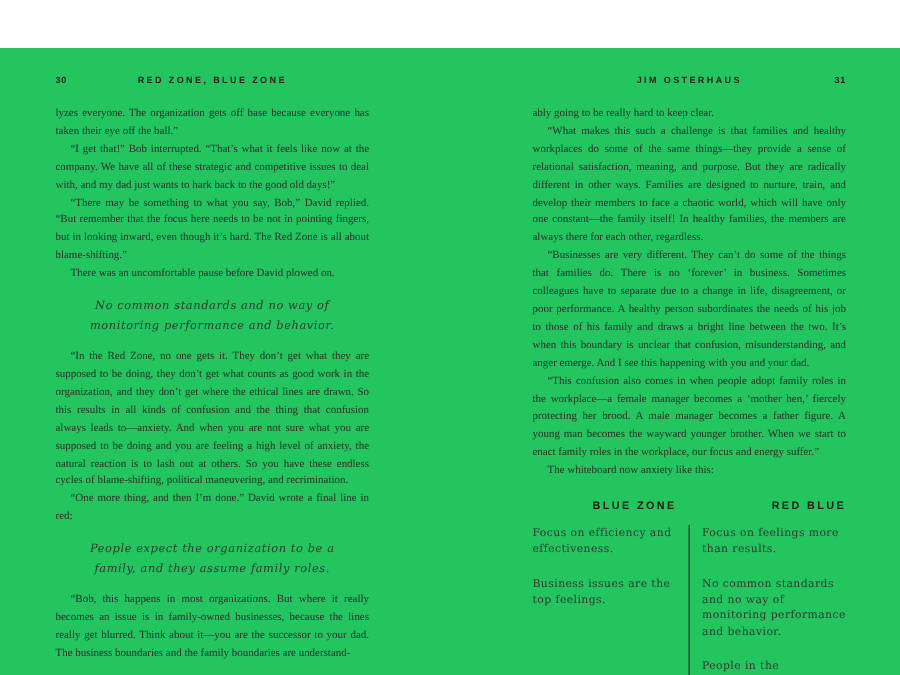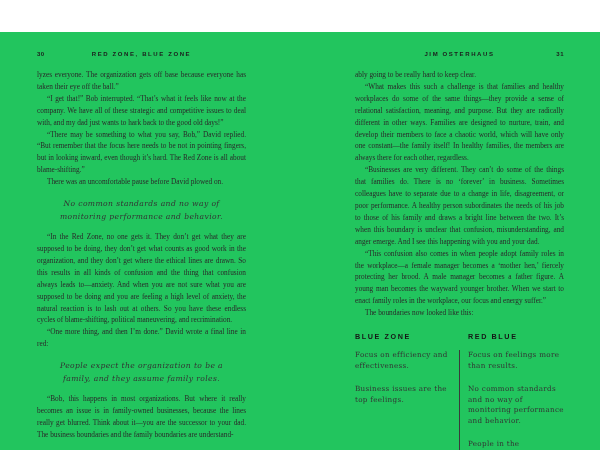--- a/index.html
+++ b/index.html
@@ -67,21 +67,21 @@
   }
 
   .whiteboard { margin-top: 13px; }
   .wb-heads { display: flex; margin-bottom: 9px; }
   .wb-head {
     flex: 1;
     font-family: "Liberation Sans", sans-serif;
     font-weight: bold;
     font-size: 7.2px;
     letter-spacing: 1.6px;
-    text-align: left;
+    text-align: right;
     color: #161616;
     white-space: nowrap;
   }
   .wb-heads .wb-spacer { width: 17px; }
   .wb-body { display: flex; }
   .wb-col { flex: 1; }
   .wb-divider { width: 1px; background: #3a3a3a; margin: 0 8px; }
   .wb-item {
     font-family: "DejaVu Serif", serif;
     font-size: 7.2px;
@@ -121,21 +121,21 @@
     <div class="page-inner">
       <div class="running-head">
         <span>JIM OSTERHAUS</span>
         <span class="page-num page-num-right">31</span>
       </div>
       <div class="body-text">
         <p>ably going to be really hard to keep clear.</p>
         <p class="indent">“What makes this such a challenge is that families and healthy workplaces do some of the same things—they provide a sense of relational satisfaction, meaning, and purpose. But they are radically different in other ways. Families are designed to nurture, train, and develop their members to face a chaotic world, which will have only one constant—the family itself! In healthy families, the members are always there for each other, regardless.</p>
         <p class="indent">“Businesses are very different. They can’t do some of the things that families do. There is no ‘forever’ in business. Sometimes colleagues have to separate due to a change in life, disagreement, or poor performance. A healthy person subordinates the needs of his job to those of his family and draws a bright line between the two. It’s when this boundary is unclear that confusion, misunderstanding, and anger emerge. And I see this happening with you and your dad.</p>
         <p class="indent">“This confusion also comes in when people adopt family roles in the workplace—a female manager becomes a ‘mother hen,’ fiercely protecting her brood. A male manager becomes a father figure. A young man becomes the wayward younger brother. When we start to enact family roles in the workplace, our focus and energy suffer.”</p>
-        <p class="indent">The boundaries now looked like this:</p>
+        <p class="indent">The whiteboard now anxiety like this:</p>
 
         <div class="whiteboard">
           <div class="wb-heads">
             <div class="wb-head">BLUE ZONE</div>
             <div class="wb-spacer"></div>
             <div class="wb-head">RED BLUE</div>
           </div>
           <div class="wb-body">
             <div class="wb-col">
               <div class="wb-item">Focus on efficiency and effectiveness.</div>

